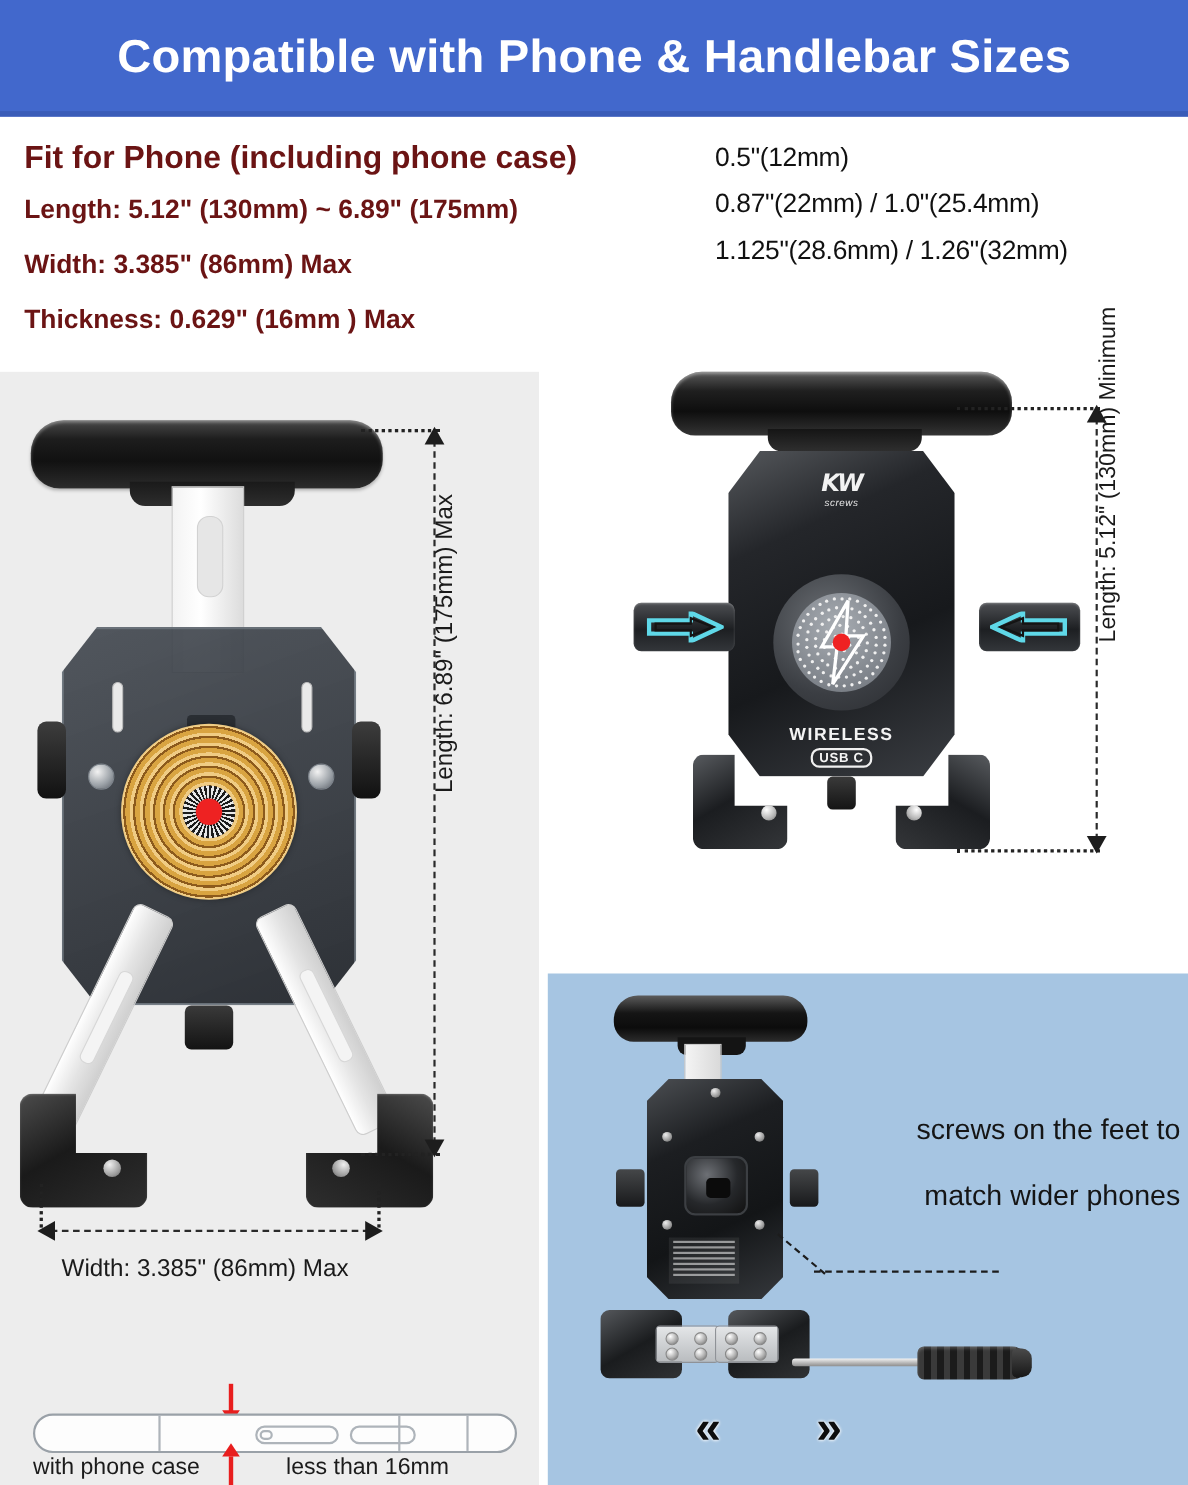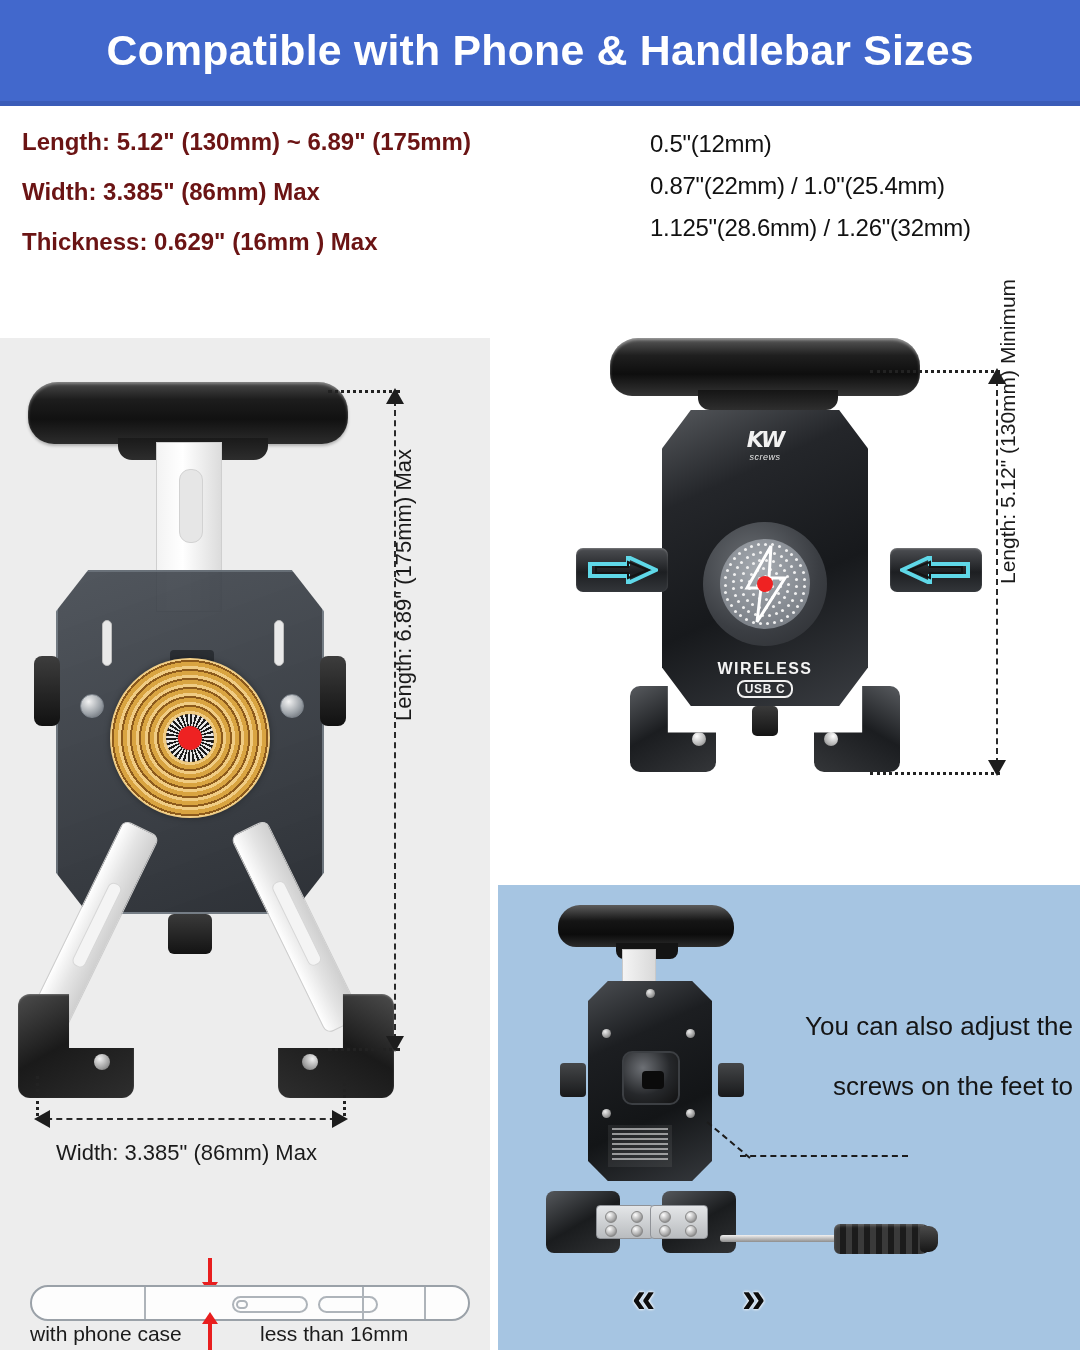--- a/index.html
+++ b/index.html
@@ -484,20 +484,21 @@
   .chev-r { left: 192px; top: 372px; }
 </style>
 </head>
 <body>
 
 <div class="banner">
   <div class="banner-title">Compatible with Phone &amp; Handlebar Sizes</div>
 </div>
 
 <div class="spec-left">
+  <div class="head">Fit for Phone (including phone case)</div>
   <div class="row">Length: 5.12" (130mm) ~ 6.89" (175mm)</div>
   <div class="row">Width: 3.385" (86mm) Max</div>
   <div class="row">Thickness: 0.629" (16mm ) Max</div>
 </div>
 
 <div class="spec-right">
   <div class="row">0.5"(12mm)</div>
   <div class="row">0.87"(22mm) / 1.0"(25.4mm)</div>
   <div class="row">1.125"(28.6mm) / 1.26"(32mm)</div>
 </div>
@@ -795,16 +796,16 @@
     <div class="leader">
       <div class="l1"></div>
         <div class="l2"></div>
     </div>
 
     <div class="chev chev-l">«</div>
     <div class="chev chev-r">»</div>
   </div>
 
   <div class="bp-text">
-    <div>You can also adjust the</div>
     <div>screws on the feet to</div>
+    <div>match wider phones</div>
   </div>
 </div>
 
 </body></html>

